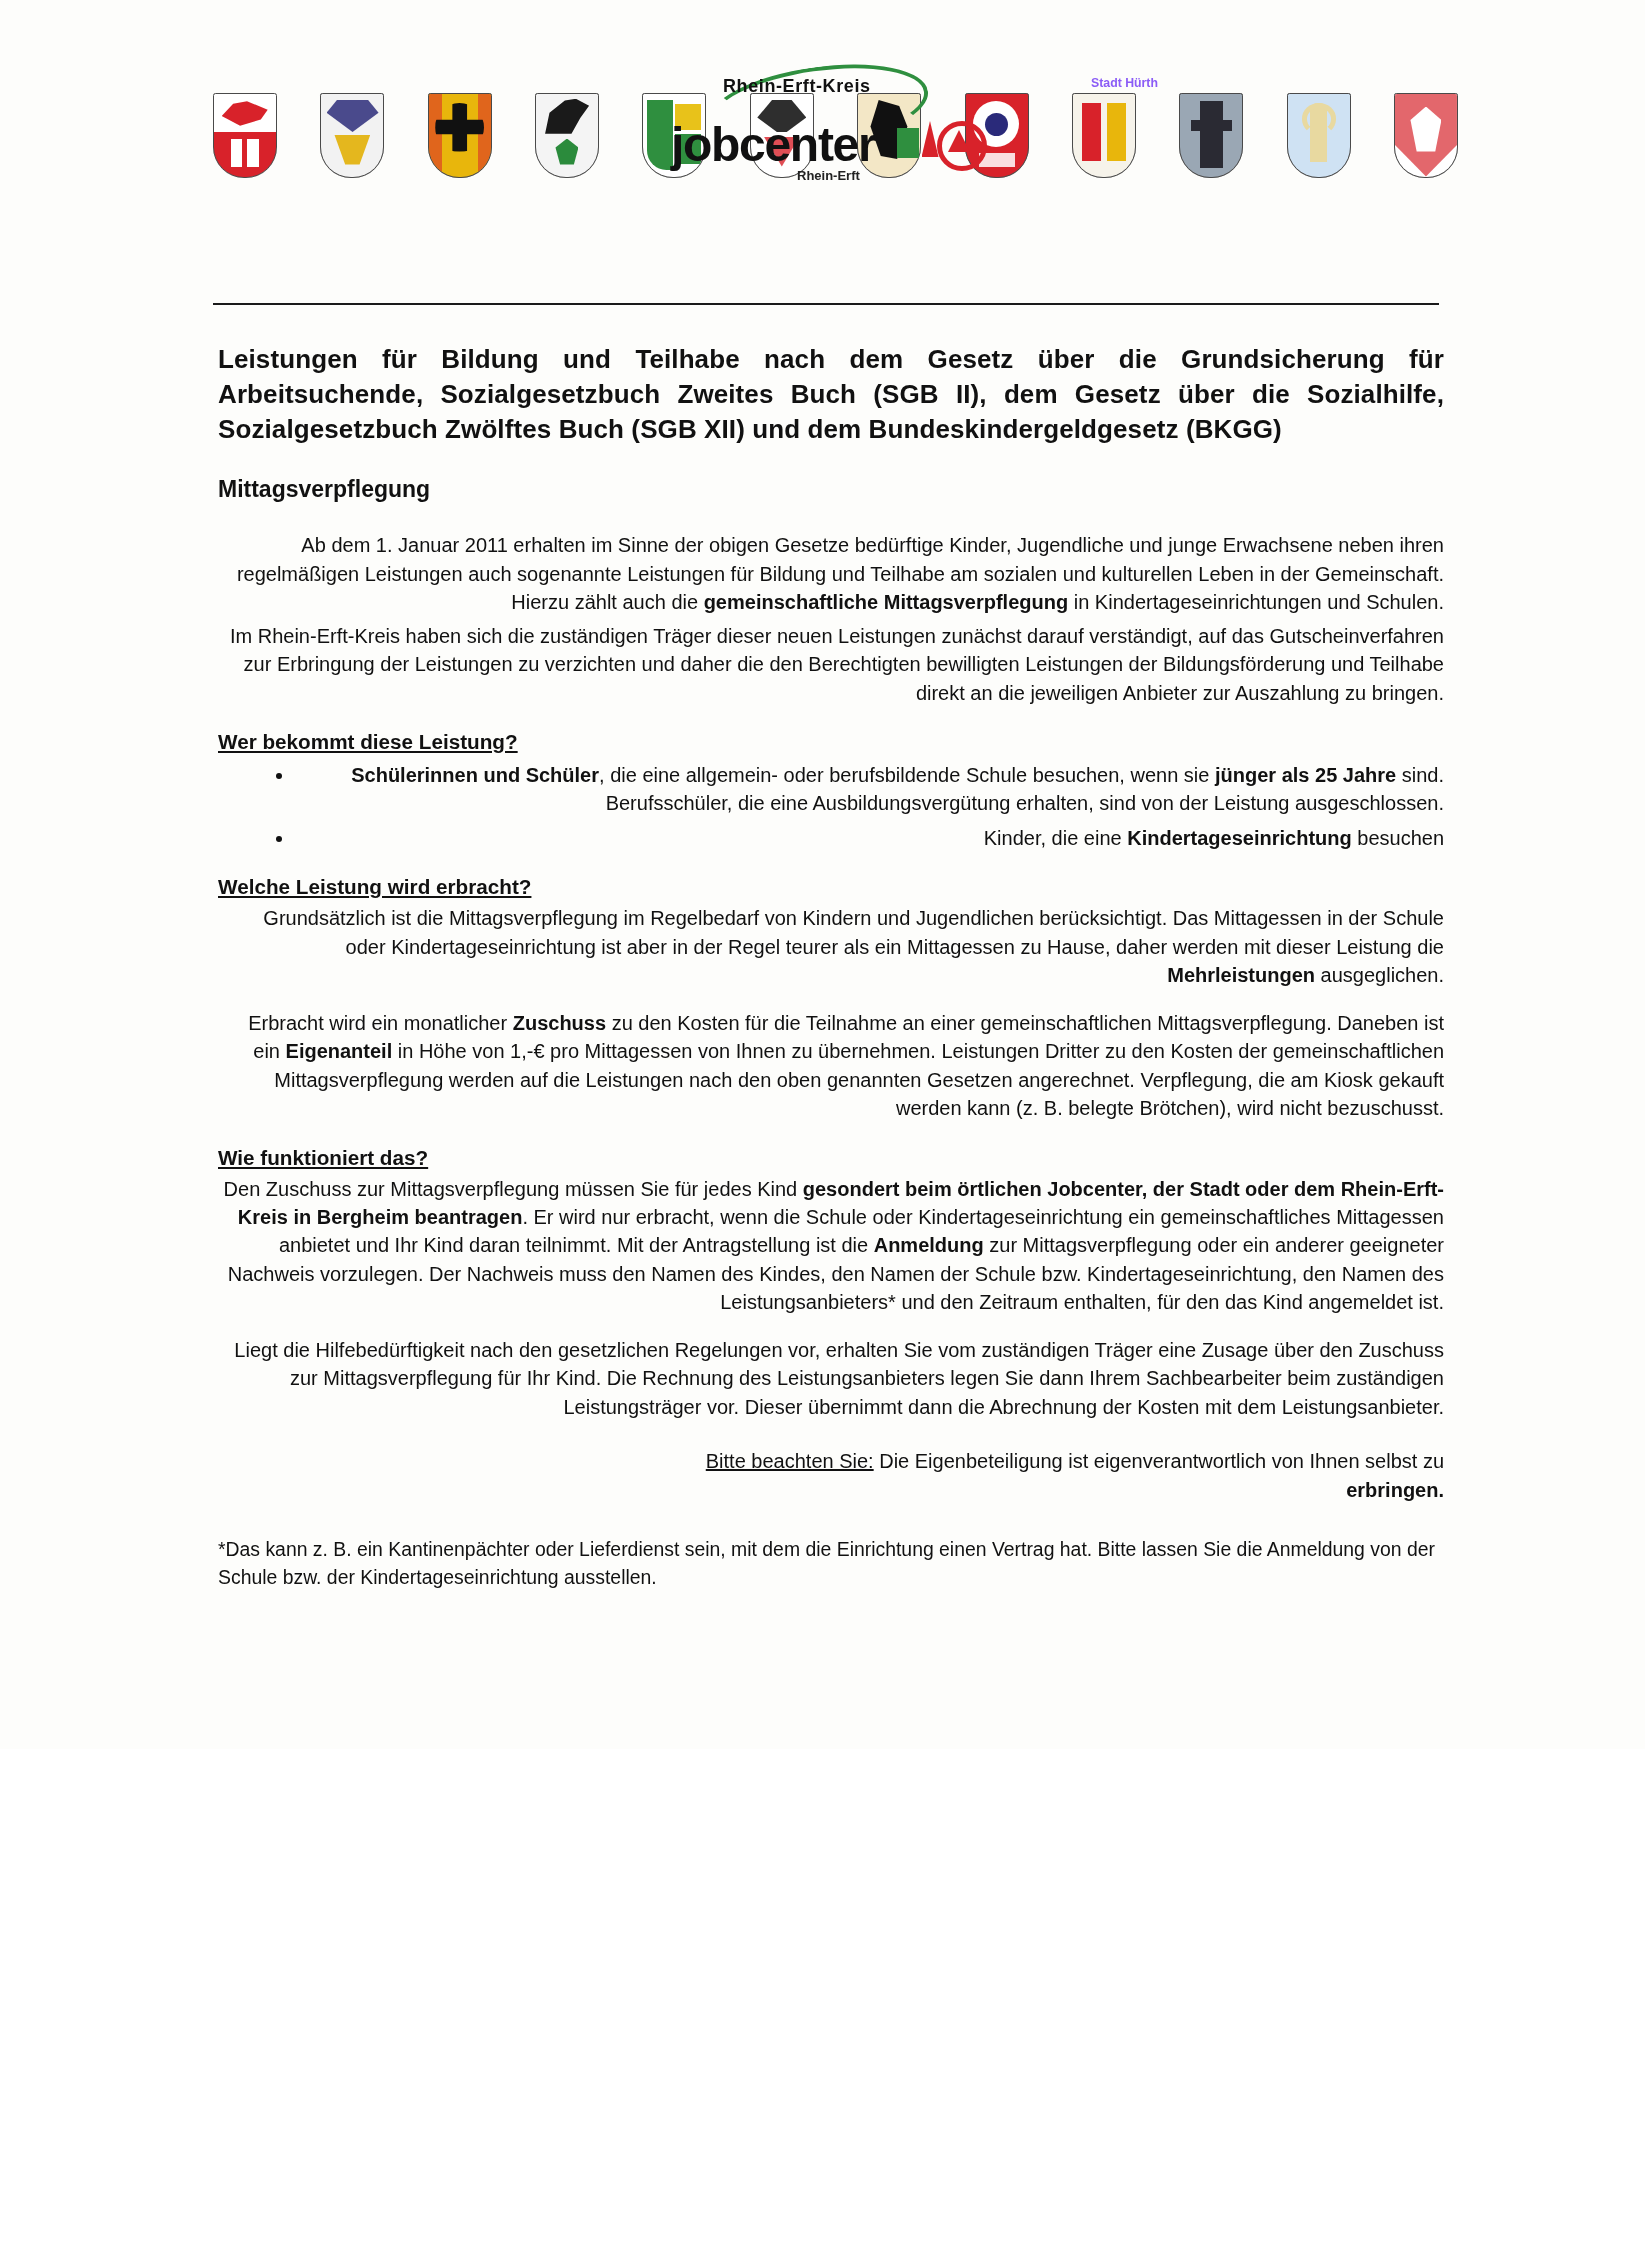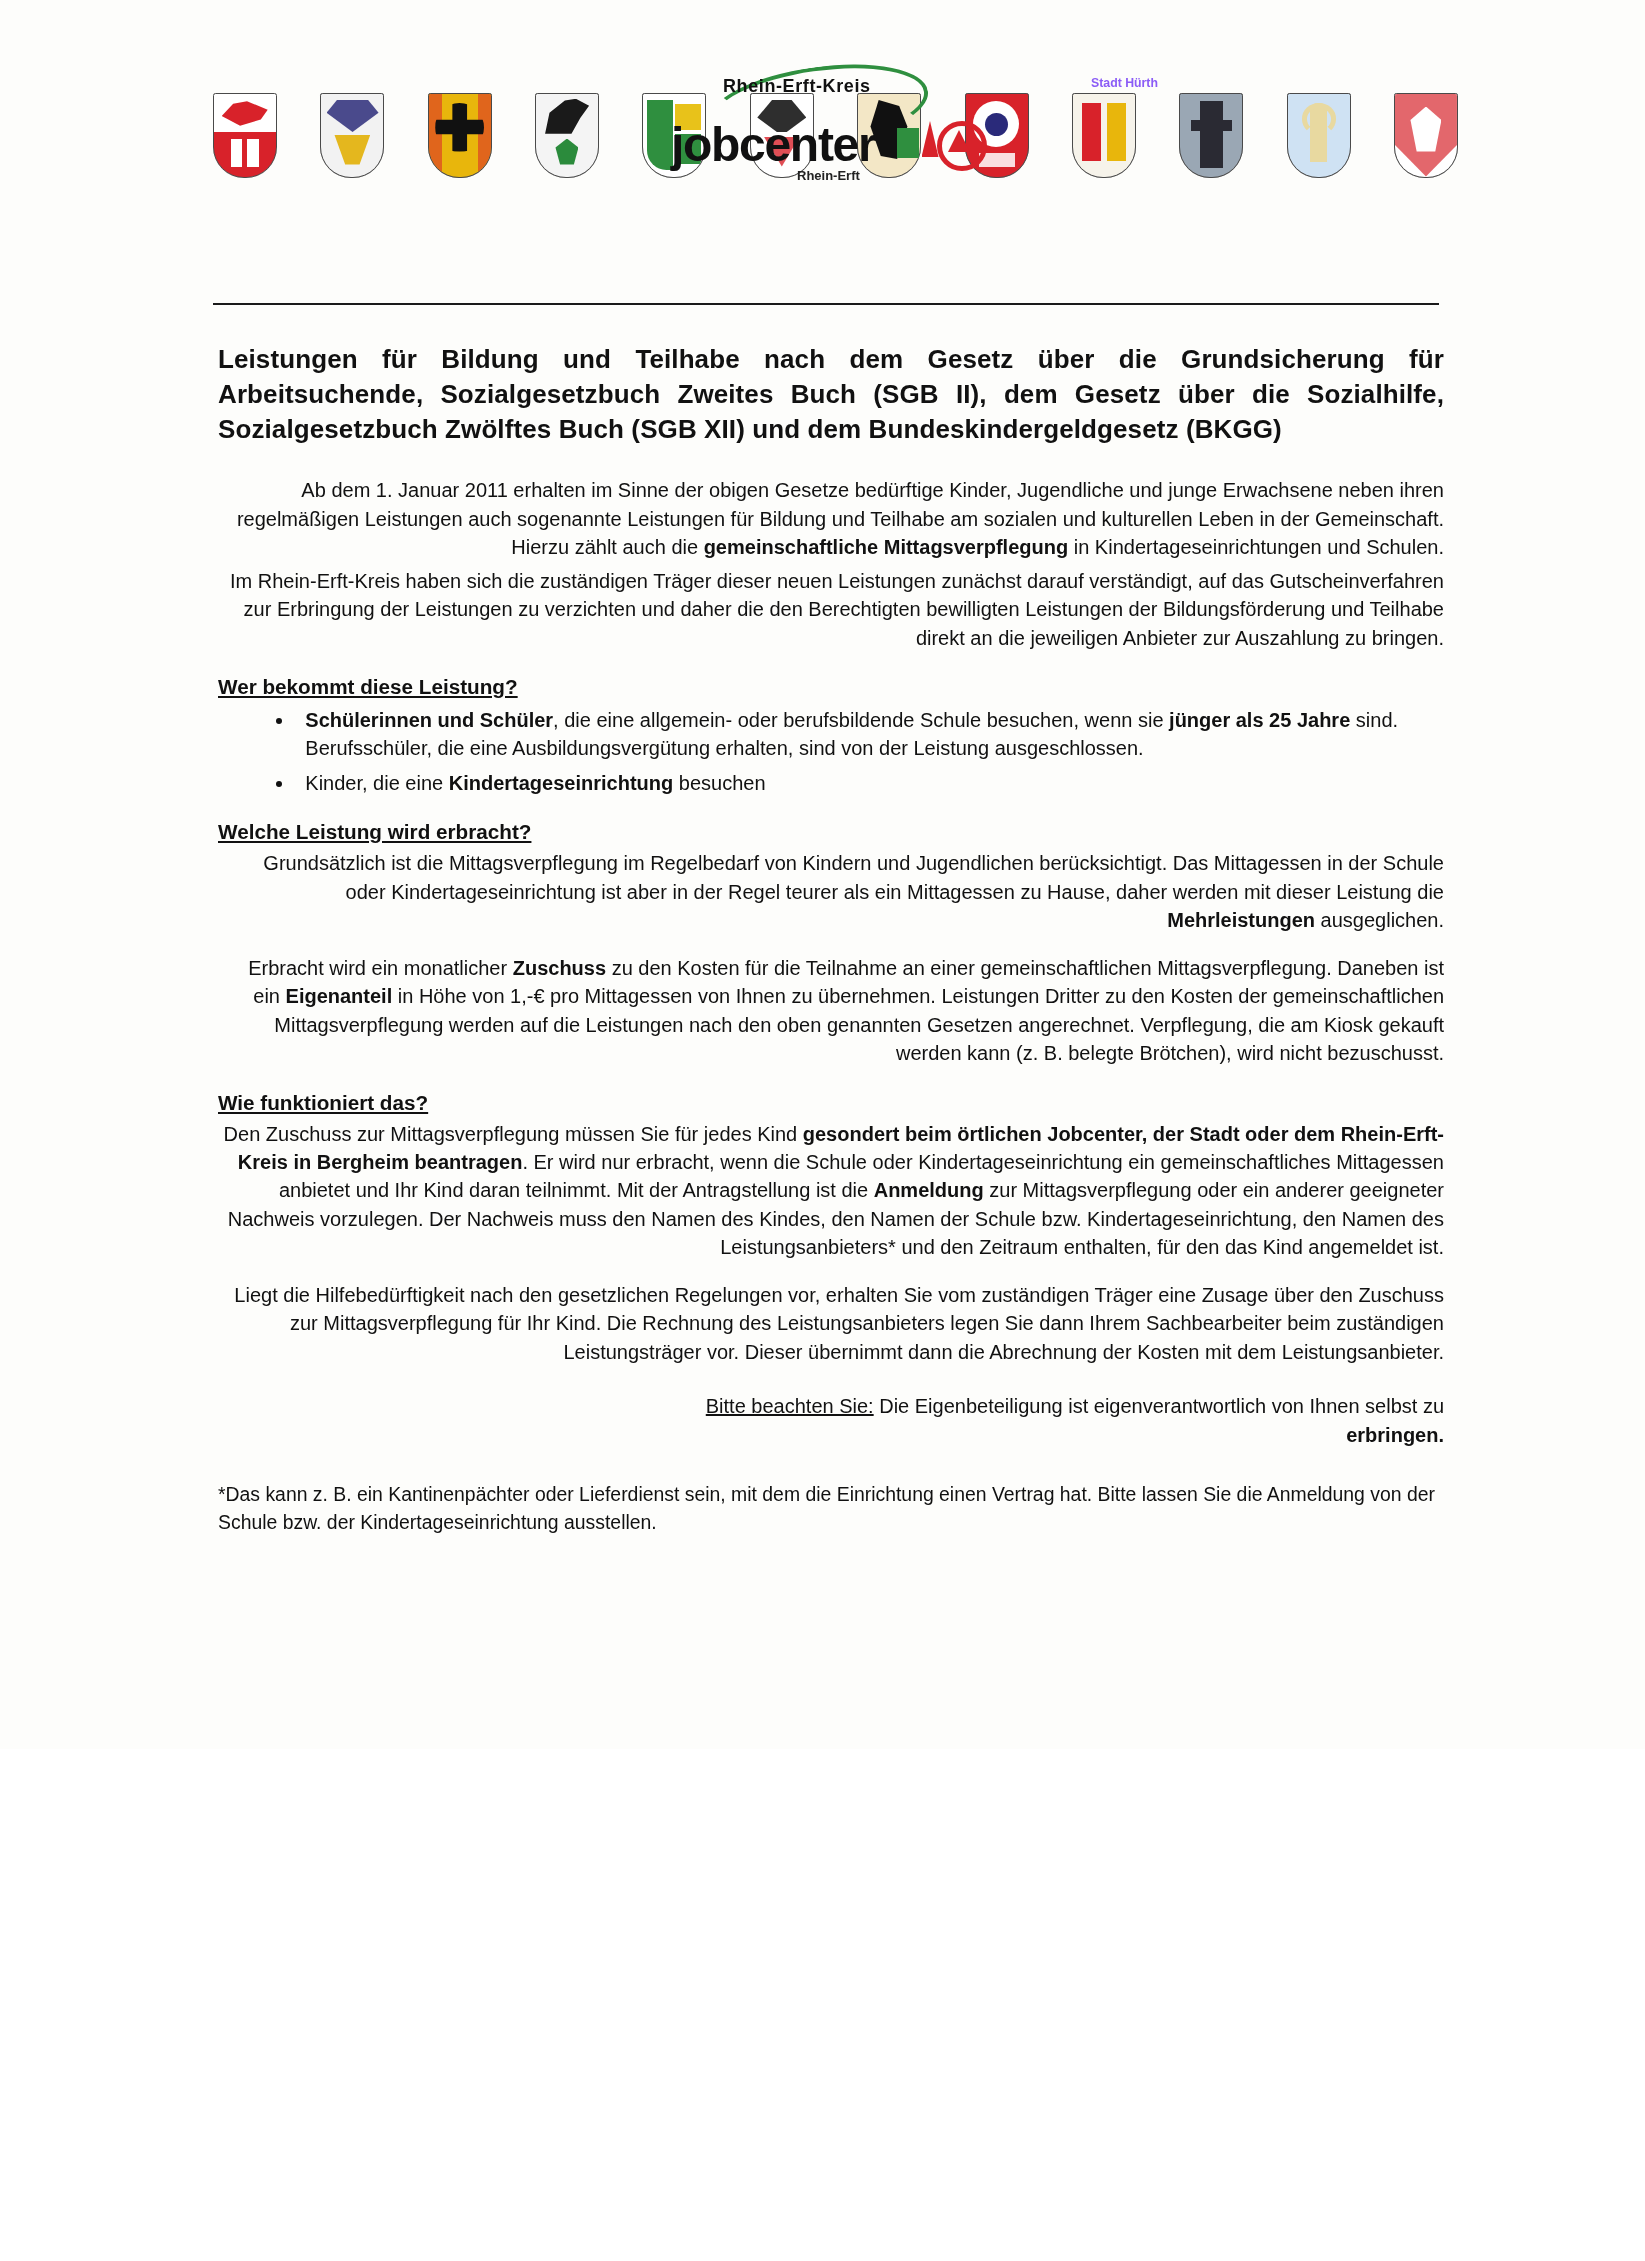--- a/index.html
+++ b/index.html
@@ -249,20 +249,21 @@
   h3.qhead {
     font-size: 20.7px;
     font-weight: bold;
     text-decoration: underline;
     margin: 23px 0 5.2px 0;
   }
   ul.bullets {
     margin: 6.5px 0 9px 0;
     padding-left: 77px;
     list-style: disc;
+    text-align: right;
   }
   ul.bullets li {
     font-size: 20px;
     line-height: 1.42;
     margin-bottom: 6.5px;
     padding-left: 10.3px;
   }
   b { font-weight: bold; }
   .note-wrap {
     margin-top: 26px;
@@ -354,20 +355,21 @@
     </span>
   </div>
   <div class="stadt-huerth">Stadt Hürth</div>
 
   <div class="hrule"></div>
 
   <div class="content">
 
     <h1 class="doc-title">Leistungen für Bildung und Teilhabe nach dem Gesetz über die Grundsicherung für Arbeitsuchende, Sozialgesetzbuch Zweites Buch  (SGB II), dem Gesetz über die Sozialhilfe, Sozialgesetzbuch Zwölftes Buch (SGB XII) und dem Bundeskindergeldgesetz (BKGG)</h1>
 
+    <h2 class="section-title">Mittagsverpflegung</h2>
 
     <p class="para tight">
       <span>Ab dem 1. Januar 2011 erhalten im Sinne der obigen Gesetze bedürftige Kinder, Jugendliche und junge Erwachsene neben ihren regelmäßigen Leistungen  auch sogenannte Leistungen für Bildung und Teilhabe am sozialen und kulturellen Leben in der Gemeinschaft. Hierzu zählt auch die </span><b>gemeinschaftliche Mittagsverpflegung</b><span> in Kindertageseinrichtungen und Schulen.</span>
     </p>
 
     <p class="para">Im Rhein-Erft-Kreis haben sich die zuständigen Träger dieser neuen Leistungen zunächst darauf verständigt, auf das Gutscheinverfahren zur Erbringung der Leistungen zu verzichten und daher die den Berechtigten bewilligten Leistungen der Bildungsförderung und Teilhabe direkt an die jeweiligen Anbieter zur Auszahlung zu bringen.</p>
 
     <h3 class="qhead">Wer bekommt diese Leistung?</h3>
     <ul class="bullets">
       <li>

